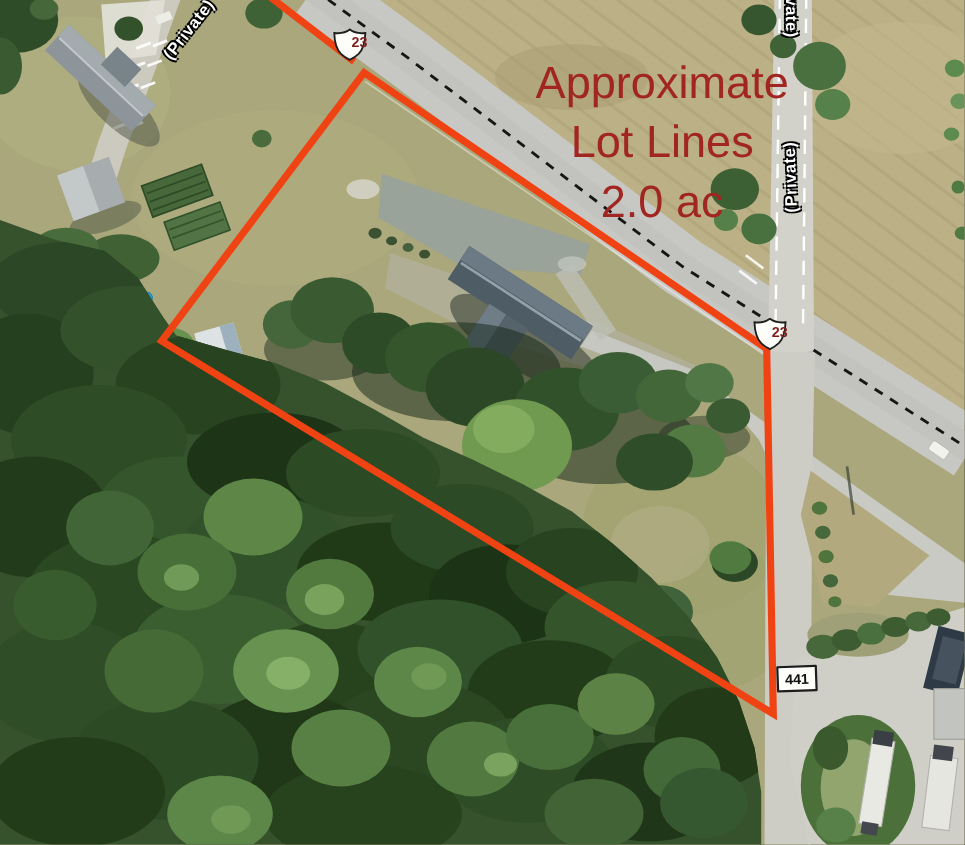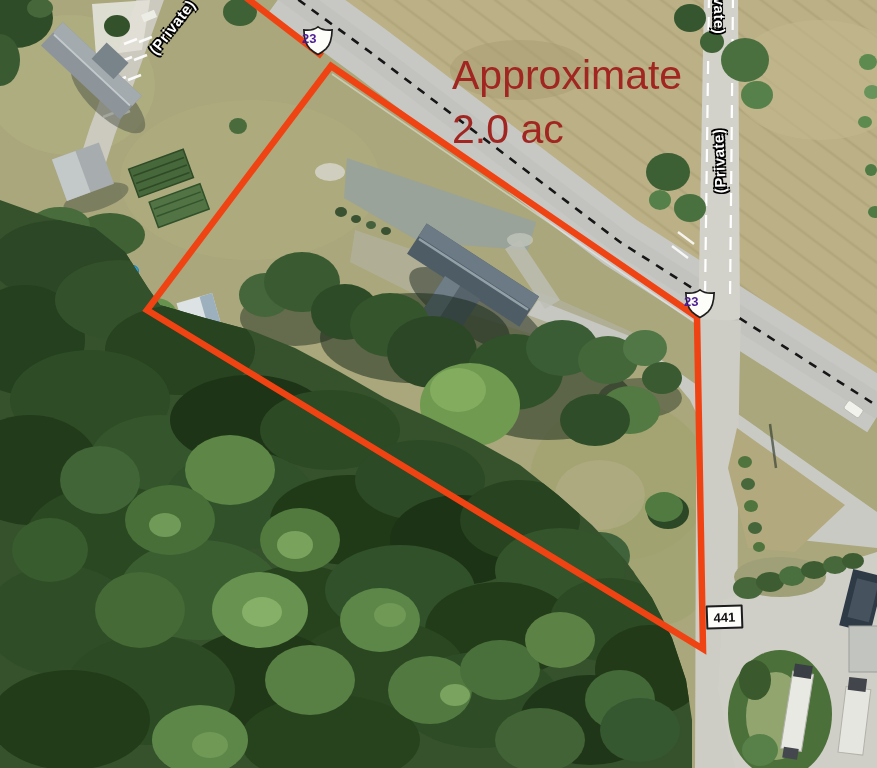--- a/index.html
+++ b/index.html
@@ -5,38 +5,39 @@
   html,body{margin:0;padding:0;background:#222;}
   .stage{
     position:relative;width:877px;height:768px;overflow:hidden;
     font-family:"Liberation Sans", sans-serif;
     background:#a9a77b;
   }
   .stage svg{position:absolute;left:0;top:0;display:block;}
   .overlay{position:absolute;left:0;top:0;width:877px;height:768px;pointer-events:none;}
   .annotation{
     position:absolute;left:452px;top:48px;width:300px;
+    text-align:center;
     color:var(--annot-color,#a12622);
     font-size:41px;line-height:54px;font-weight:400;
     letter-spacing:0px;
   }
   .priv-label{
     position:absolute;
     color:#fff;font-weight:bold;font-size:15px;letter-spacing:.5px;
     text-shadow:-1.5px -1.5px 0 #000, 1.5px -1.5px 0 #000, -1.5px 1.5px 0 #000, 1.5px 1.5px 0 #000, 0 0 2px #000;
     white-space:nowrap;
   }
   .priv-left{left:172px;top:27px;transform:translate(-50%,-50%) rotate(-52deg);}
   .priv-right-top{left:719px;top:2px;transform:translate(-50%,-50%) rotate(90deg);}
   .priv-right-mid{left:719px;top:161px;transform:translate(-50%,-50%) rotate(-92deg);}
   .shield{position:absolute;width:32px;height:31px;}
   .shield svg{width:32px;height:31px;}
   .shield span{
-    position:absolute;left:0;top:6px;width:32px;text-align:left;
-    font-size:13px;font-weight:bold;color:#4c1d95;
+    position:absolute;left:0;top:6px;width:32px;text-align:right;
+    font-size:13px;font-weight:bold;color:#7f1d1d;
   }
   .shield-top{left:302px;top:25px;}
   .shield-mid{left:684px;top:288px;}
   .addr{
     position:absolute;left:706px;top:605px;width:33px;height:20px;
     background:#fdfdfa;border:2px solid #1d1d1d;border-radius:1px;
     display:flex;align-items:center;justify-content:center;
     font-size:13px;font-weight:bold;color:#111;
     transform:rotate(-2deg);
   }
@@ -319,20 +320,21 @@
     <g style="stroke:var(--lot-line,#f04314)" fill="none" stroke-width="6.5" stroke-linejoin="miter">
       <path d="M244,-4 L322,56"></path>
       <path d="M331,66 L697,317 L703,649 L147,310 Z"></path>
     </g>
   </svg>
 
   <div class="overlay">
 
     <div class="annotation">
       <div>Approximate</div>
+      <div>Lot Lines</div>
       <div>2.0 ac</div>
     </div>
 
     <span class="priv-label priv-left">(Private)</span>
     <span class="priv-label priv-right-top">(Private)</span>
     <span class="priv-label priv-right-mid">(Private)</span>
 
     <div class="shield shield-top">
       <svg viewBox="0 0 34 32">
         <path d="M17 1.5 C13 4.5 7.5 5.5 2 4.8 C2.2 12 3.5 20 8.5 25 C11.5 27.8 14.5 29.6 17 30.8 C19.5 29.6 22.5 27.8 25.5 25 C30.5 20 31.8 12 32 4.8 C26.5 5.5 21 4.5 17 1.5 Z" fill="#fdfdfa" stroke="#1f1f1f" stroke-width="1.8"></path>

